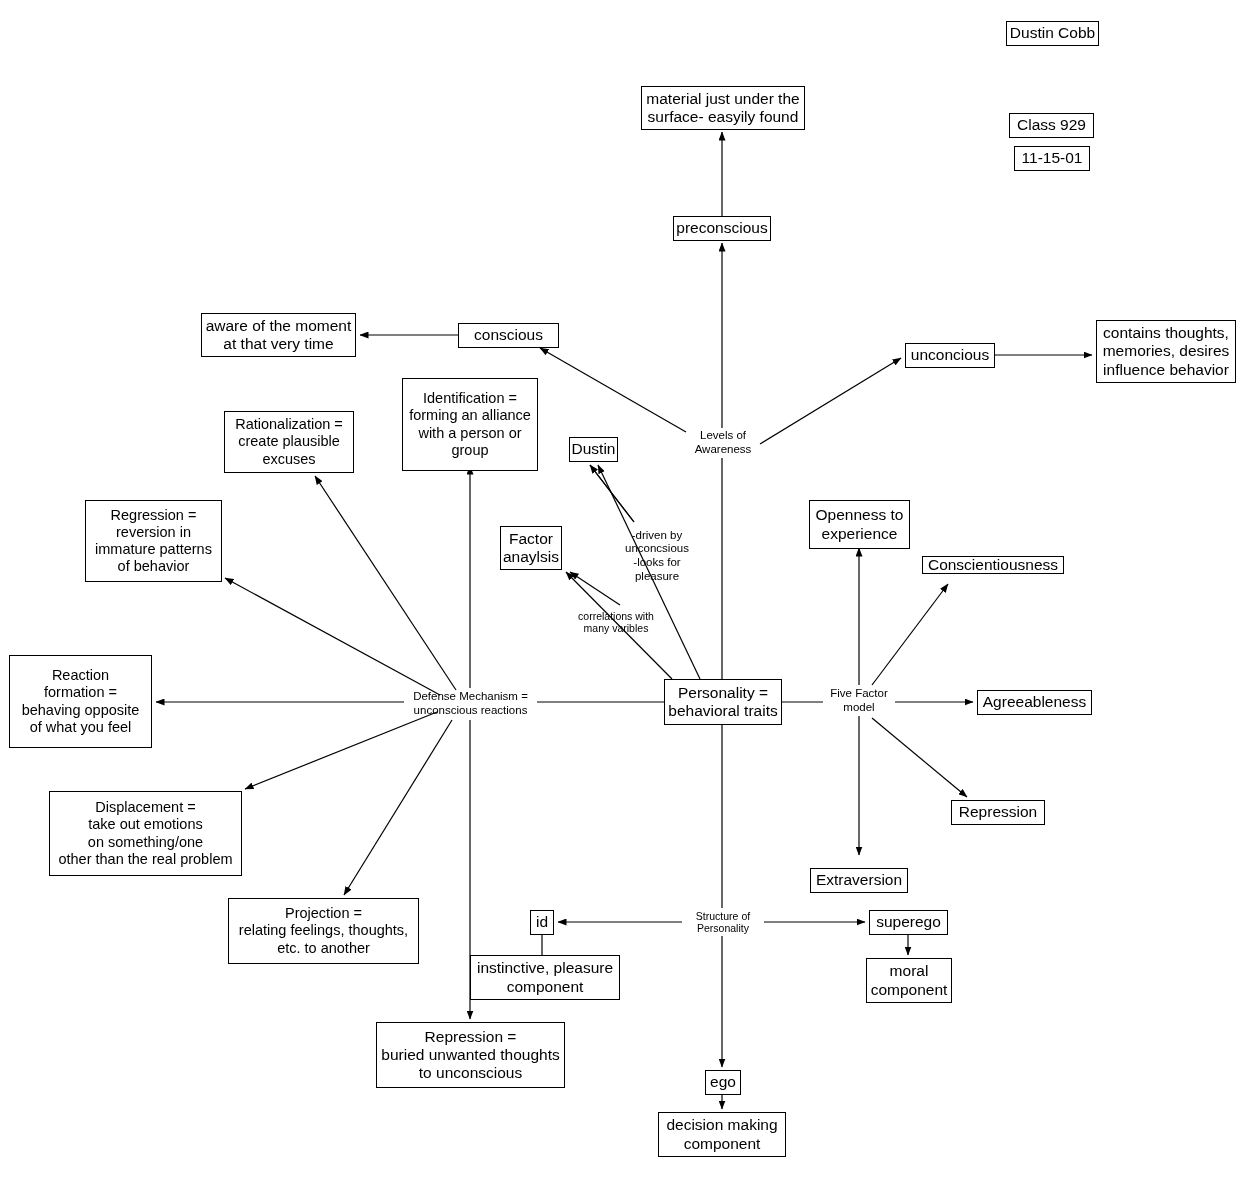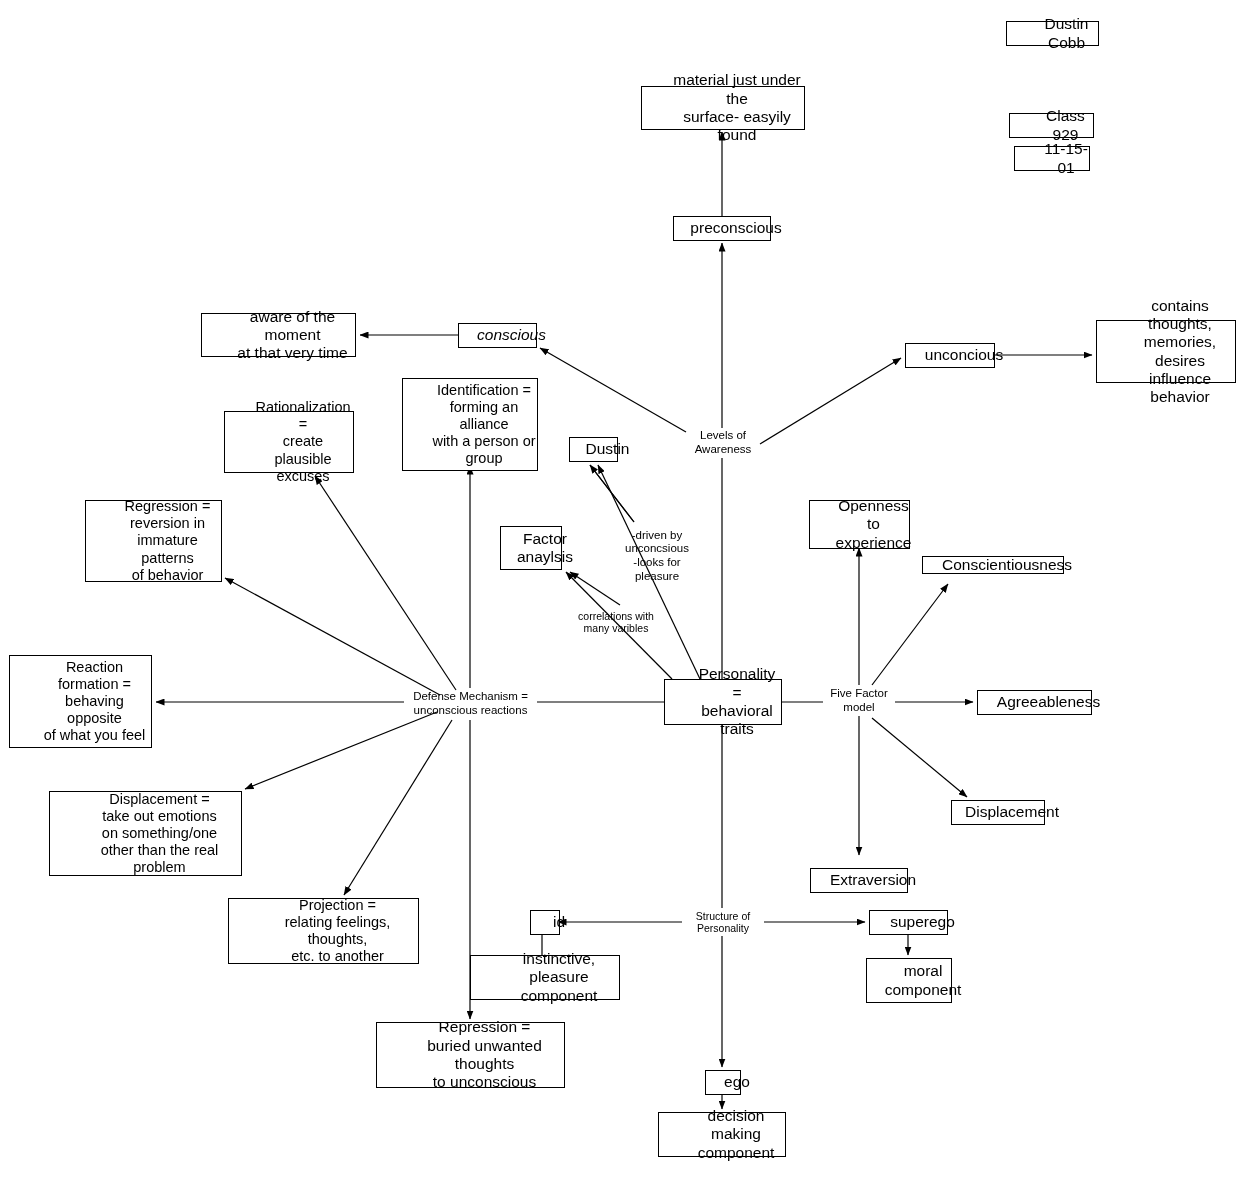--- a/index.html
+++ b/index.html
@@ -31,21 +31,20 @@
     display: flex;
     align-items: center;
     justify-content: center;
     text-align: center;
     line-height: 1.18;
     white-space: pre-line;
     background: #ffffff;
   }
   .boxed {
     border: 1px solid #000000;
-    padding-left: 28px;
   }
   .plain {
     border: none;
     background: transparent;
   }
   .s16 { font-size: 15.5px; }
   .s15 { font-size: 14.5px; }
   .s12 { font-size: 11.5px; }
   .s11 { font-size: 10.5px; }
 </style>
@@ -96,21 +95,21 @@
         <polyline points="620,605 570,572" fill="none" stroke="#000000" stroke-width="1.2" marker-end="url(#arrowhead)"></polyline>
       </g>
   </svg>
 
   <div id="node-layer">
       <div class="node boxed s16" style="left: 641px; top: 86px; width: 164px; height: 44px;">material just under the
 surface- easyily found</div>
       <div class="node boxed s16" style="left: 673px; top: 216px; width: 98px; height: 25px;">preconscious</div>
       <div class="node boxed s16" style="left: 201px; top: 313px; width: 155px; height: 44px;">aware of the moment
 at that very time</div>
-      <div class="node boxed s16" style="left: 458px; top: 323px; width: 79px; height: 25px; font-style: italic;">conscious</div>
+      <div class="node boxed s16" style="left: 458px; top: 323px; width: 101px; height: 25px;">conscious</div>
       <div class="node boxed s16" style="left: 905px; top: 343px; width: 90px; height: 25px;">unconcious</div>
       <div class="node boxed s16" style="left: 1096px; top: 320px; width: 140px; height: 63px;">contains thoughts,
 memories, desires
 influence behavior</div>
       <div class="node plain s12" style="left: 686px; top: 428px; width: 74px; height: 30px;">Levels of
 Awareness</div>
       <div class="node boxed s15" style="left: 402px; top: 378px; width: 136px; height: 93px;">Identification =
 forming an alliance
 with a person or
 group</div>
@@ -127,21 +126,21 @@
       <div class="node plain s12" style="left: 619px; top: 526px; width: 76px; height: 60px;">-driven by
 unconcsious
 -looks for
 pleasure</div>
       <div class="node plain s11" style="left: 566px; top: 607px; width: 100px; height: 30px;">correlations with
 many varibles</div>
       <div class="node boxed s16" style="left: 809px; top: 500px; width: 101px; height: 49px;">Openness to
 experience</div>
       <div class="node boxed s16" style="left: 922px; top: 556px; width: 142px; height: 18px;">Conscientiousness</div>
       <div class="node boxed s16" style="left: 977px; top: 690px; width: 115px; height: 25px;">Agreeableness</div>
-      <div class="node boxed s16" style="left: 951px; top: 800px; width: 94px; height: 25px;">Displacement</div>
+      <div class="node boxed s16" style="left: 951px; top: 800px; width: 94px; height: 25px;">Repression</div>
       <div class="node boxed s16" style="left: 810px; top: 868px; width: 98px; height: 25px;">Extraversion</div>
       <div class="node boxed s15" style="left: 9px; top: 655px; width: 143px; height: 93px;">Reaction
 formation =
 behaving opposite
 of what you feel</div>
       <div class="node plain s12" style="left: 404px; top: 688px; width: 133px; height: 32px;">Defense Mechanism =
 unconscious reactions</div>
       <div class="node boxed s16" style="left: 664px; top: 679px; width: 118px; height: 46px;">Personality =
 behavioral traits</div>
       <div class="node plain s12" style="left: 823px; top: 685px; width: 72px; height: 31px;">Five Factor

